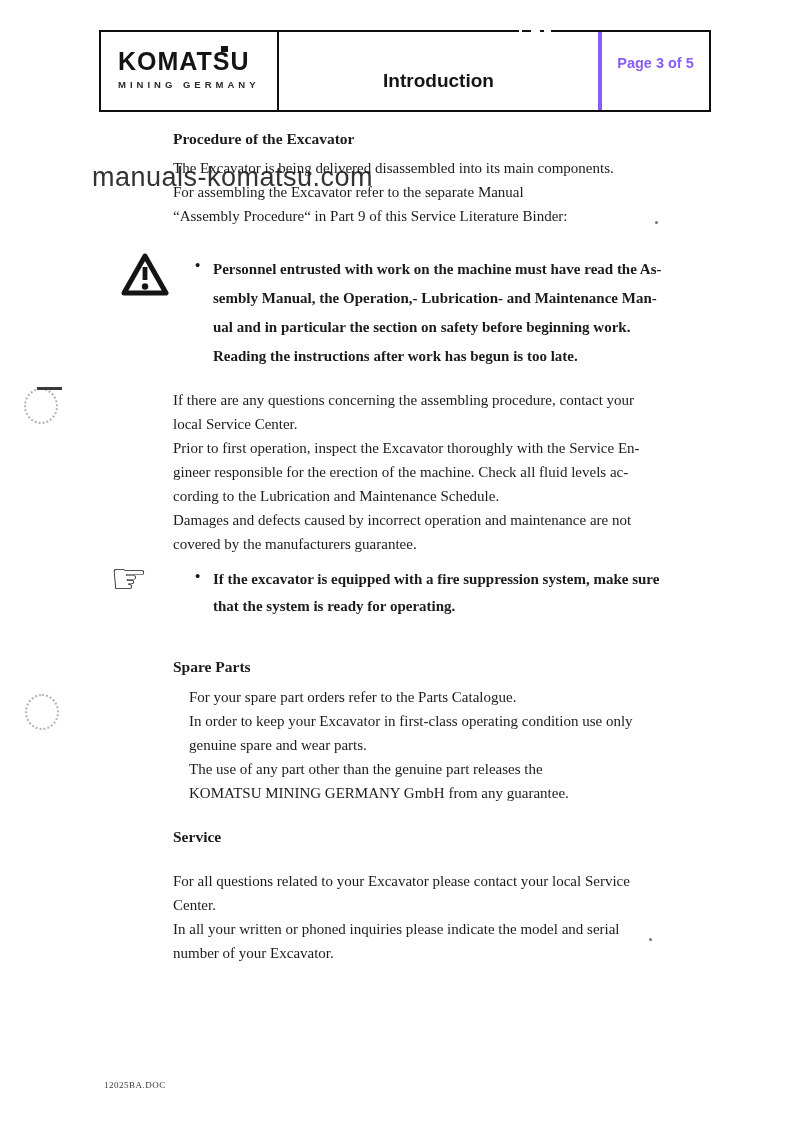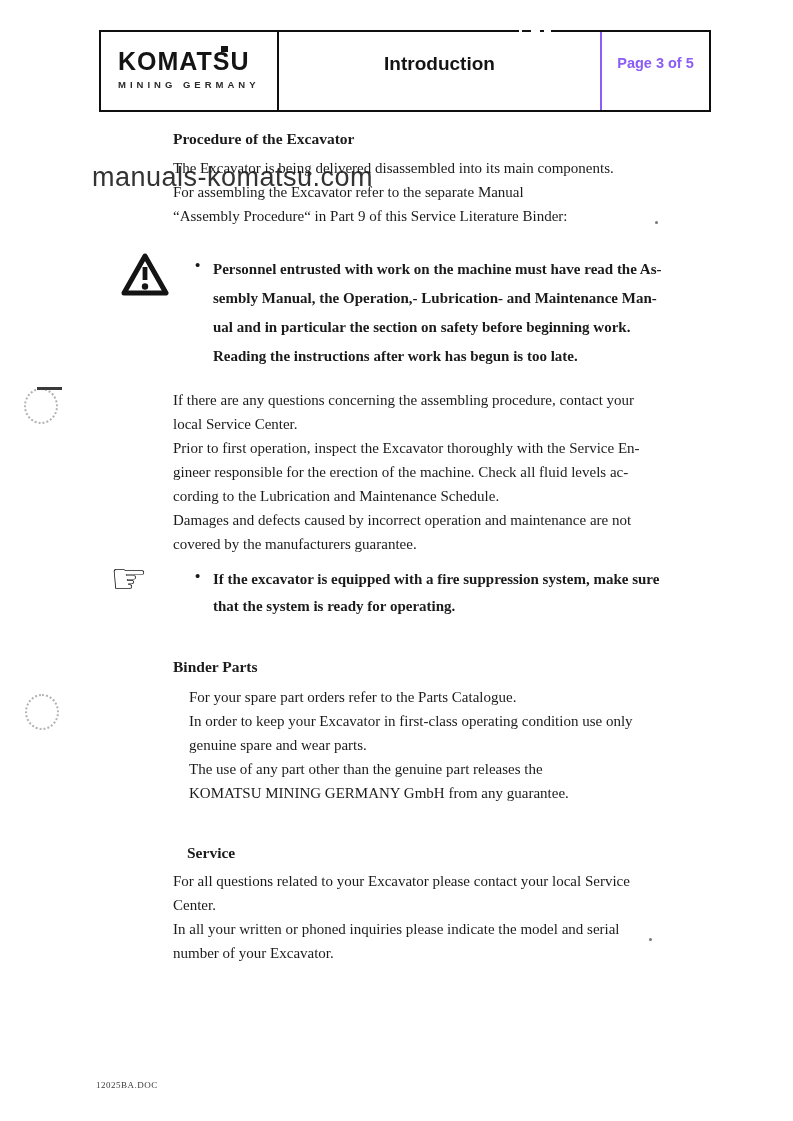--- a/index.html
+++ b/index.html
@@ -20,23 +20,23 @@
     display:flex;
     box-sizing:border-box;
     background:#fff;
   }
   .hcell { box-sizing:border-box; }
   .hcell-logo {
     width:178px; border-right:2px solid #0f0f0f;
     padding:17px 0 0 17px;
   }
   .hcell-title {
-    flex:1; border-right:2px solid #8b5cf6;
+    flex:1; border-right:4px solid #8b5cf6;
     display:flex; justify-content:center;
-    padding-top:21px;
+    padding-top:38px;
   }
   .hcell-page {
     width:107px;
     display:flex; justify-content:center;
     padding-top:23px;
   }
   .logo-wrap { position:relative; display:inline-block; }
   .logo-main {
     font-family:"Liberation Sans", sans-serif;
     font-weight:900; font-size:25px; letter-spacing:1px;
@@ -108,25 +108,25 @@
     left:110px; top:558px;
     font-family:"DejaVu Sans", sans-serif;
     font-size:42px; color:#141414; line-height:1;
   }
   .fire-bullet { left:195px; top:568px; }
   .fire-text { left:213px; top:566px; line-height:27px; }
 
   .spare-heading { left:173px; top:658px; }
   .spare-para    { left:189px; top:685px; }
 
-  .service-heading { left:187px; top:828px;margin-top:16px; }
+  .service-heading { left:173px; top:828px; }
   .service-para    { left:173px; top:869px; }
 
   .footer-doc {
-    left:96px; top:1080px;
+    left:104px; top:1080px;
     font-size:9px; color:#3c3c3c; letter-spacing:0.5px;
   }
 
   
   .noise-dot { width:3px; height:3px; background:#555; border-radius:50%; opacity:.8; }
   .noise-1 { left:655px; top:221px; }
   .noise-2 { left:649px; top:938px; }
 </style>
 </head>
 <body>
@@ -181,21 +181,21 @@
 gineer responsible for the erection of the machine. Check all fluid levels ac-
 cording to the Lubrication and Maintenance Schedule.
 Damages and defects caused by incorrect operation and maintenance are not
 covered by the manufacturers guarantee.</div>
 
 <div class="abs hand-icon">☞</div>
 <div class="abs bullet fire-bullet">•</div>
 <div class="abs note-text fire-text">If the excavator is equipped with a fire suppression system, make sure
 that the system is ready for operating.</div>
 
-<div class="abs heading spare-heading">Binder Parts</div>
+<div class="abs heading spare-heading">Spare Parts</div>
 <div class="abs para spare-para">For your spare part orders refer to the Parts Catalogue.
 In order to keep your Excavator in first-class operating condition use only
 genuine spare and wear parts.
 The use of any part other than the genuine part releases the
 KOMATSU MINING GERMANY GmbH from any guarantee.</div>
 
 <div class="abs heading service-heading">Service</div>
 <div class="abs para service-para">For all questions related to your Excavator please contact your local Service
 Center.
 In all your written or phoned inquiries please indicate the model and serial

